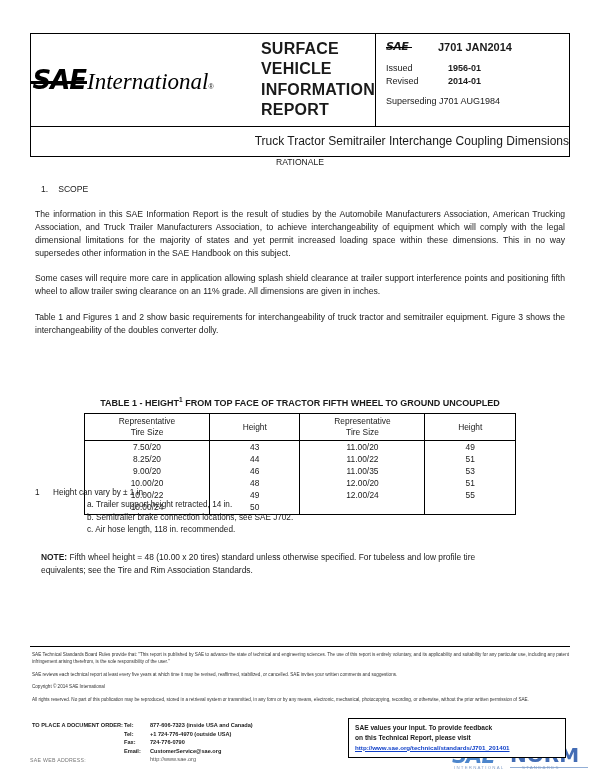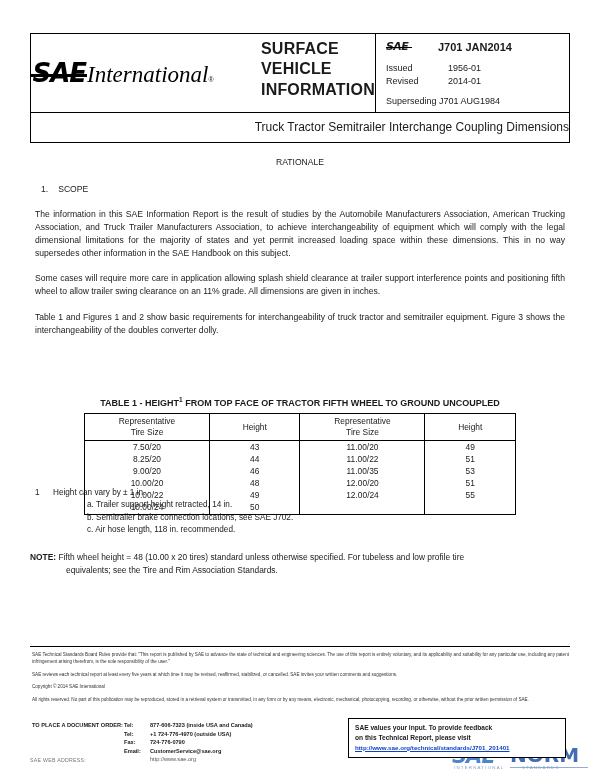--- a/index.html
+++ b/index.html
@@ -125,21 +125,21 @@
     font-weight: bold;
     font-size: 11px;
     margin-left: 10px;
   }
   .meta-line {
     display: flex;
     font-size: 9px;
     line-height: 1.45;
   }
   .meta-label { width: 62px; }
-  .meta-val { font-weight: normal; }
+  .meta-val { font-weight: bold; }
   .meta-sup {
     margin-top: 8px;
     font-size: 9px;
     border-top: 0px;
   }
   .header-sub {
     border-top: 1.6px solid #000;
     text-align: right;
     font-size: 12px;
     padding: 7px 0 8px 0;
@@ -224,28 +224,28 @@
   }
   .fn-main { display: flex; }
   .fn-main .mk { width: 18px; }
   .fn-sub {
     margin-left: 52px;
   }
   .fn-sub div { line-height: 1.5; }
 
   .note-block {
     position: absolute;
-    left: 30px;
+    left: 41px;
     top: 551px;
     width: 530px;
     font-size: 8.4px;
     line-height: 1.5;
   }
   .note-block .nlabel { font-weight: bold; }
-  .note-indent { margin-left: 36px; }
+  .note-indent { }
 
   
   .footer-rule {
     position: absolute;
     left: 30px;
     top: 646px;
     width: 540px;
     border-top: 1.1px solid #000;
   }
   .footer {
@@ -367,20 +367,21 @@
           <span class="sae-mark">SAE</span>
             <span class="sae-intl">International</span>
             <span class="sae-tm">®</span>
         </div>
       </div>
 
       <div class="hdr-title-cell">
         <div>SURFACE</div>
         <div>VEHICLE</div>
         <div>INFORMATION</div>
+        <div>REPORT</div>
       </div>
 
       <div class="hdr-meta-cell">
         <div class="meta-row-top">
           <span class="meta-logo">SAE</span>
           <span class="meta-docnum">J701 JAN2014</span>
         </div>
         <div class="meta-line">
           <span class="meta-label">Issued</span>
           <span class="meta-val">1956-01</span>

